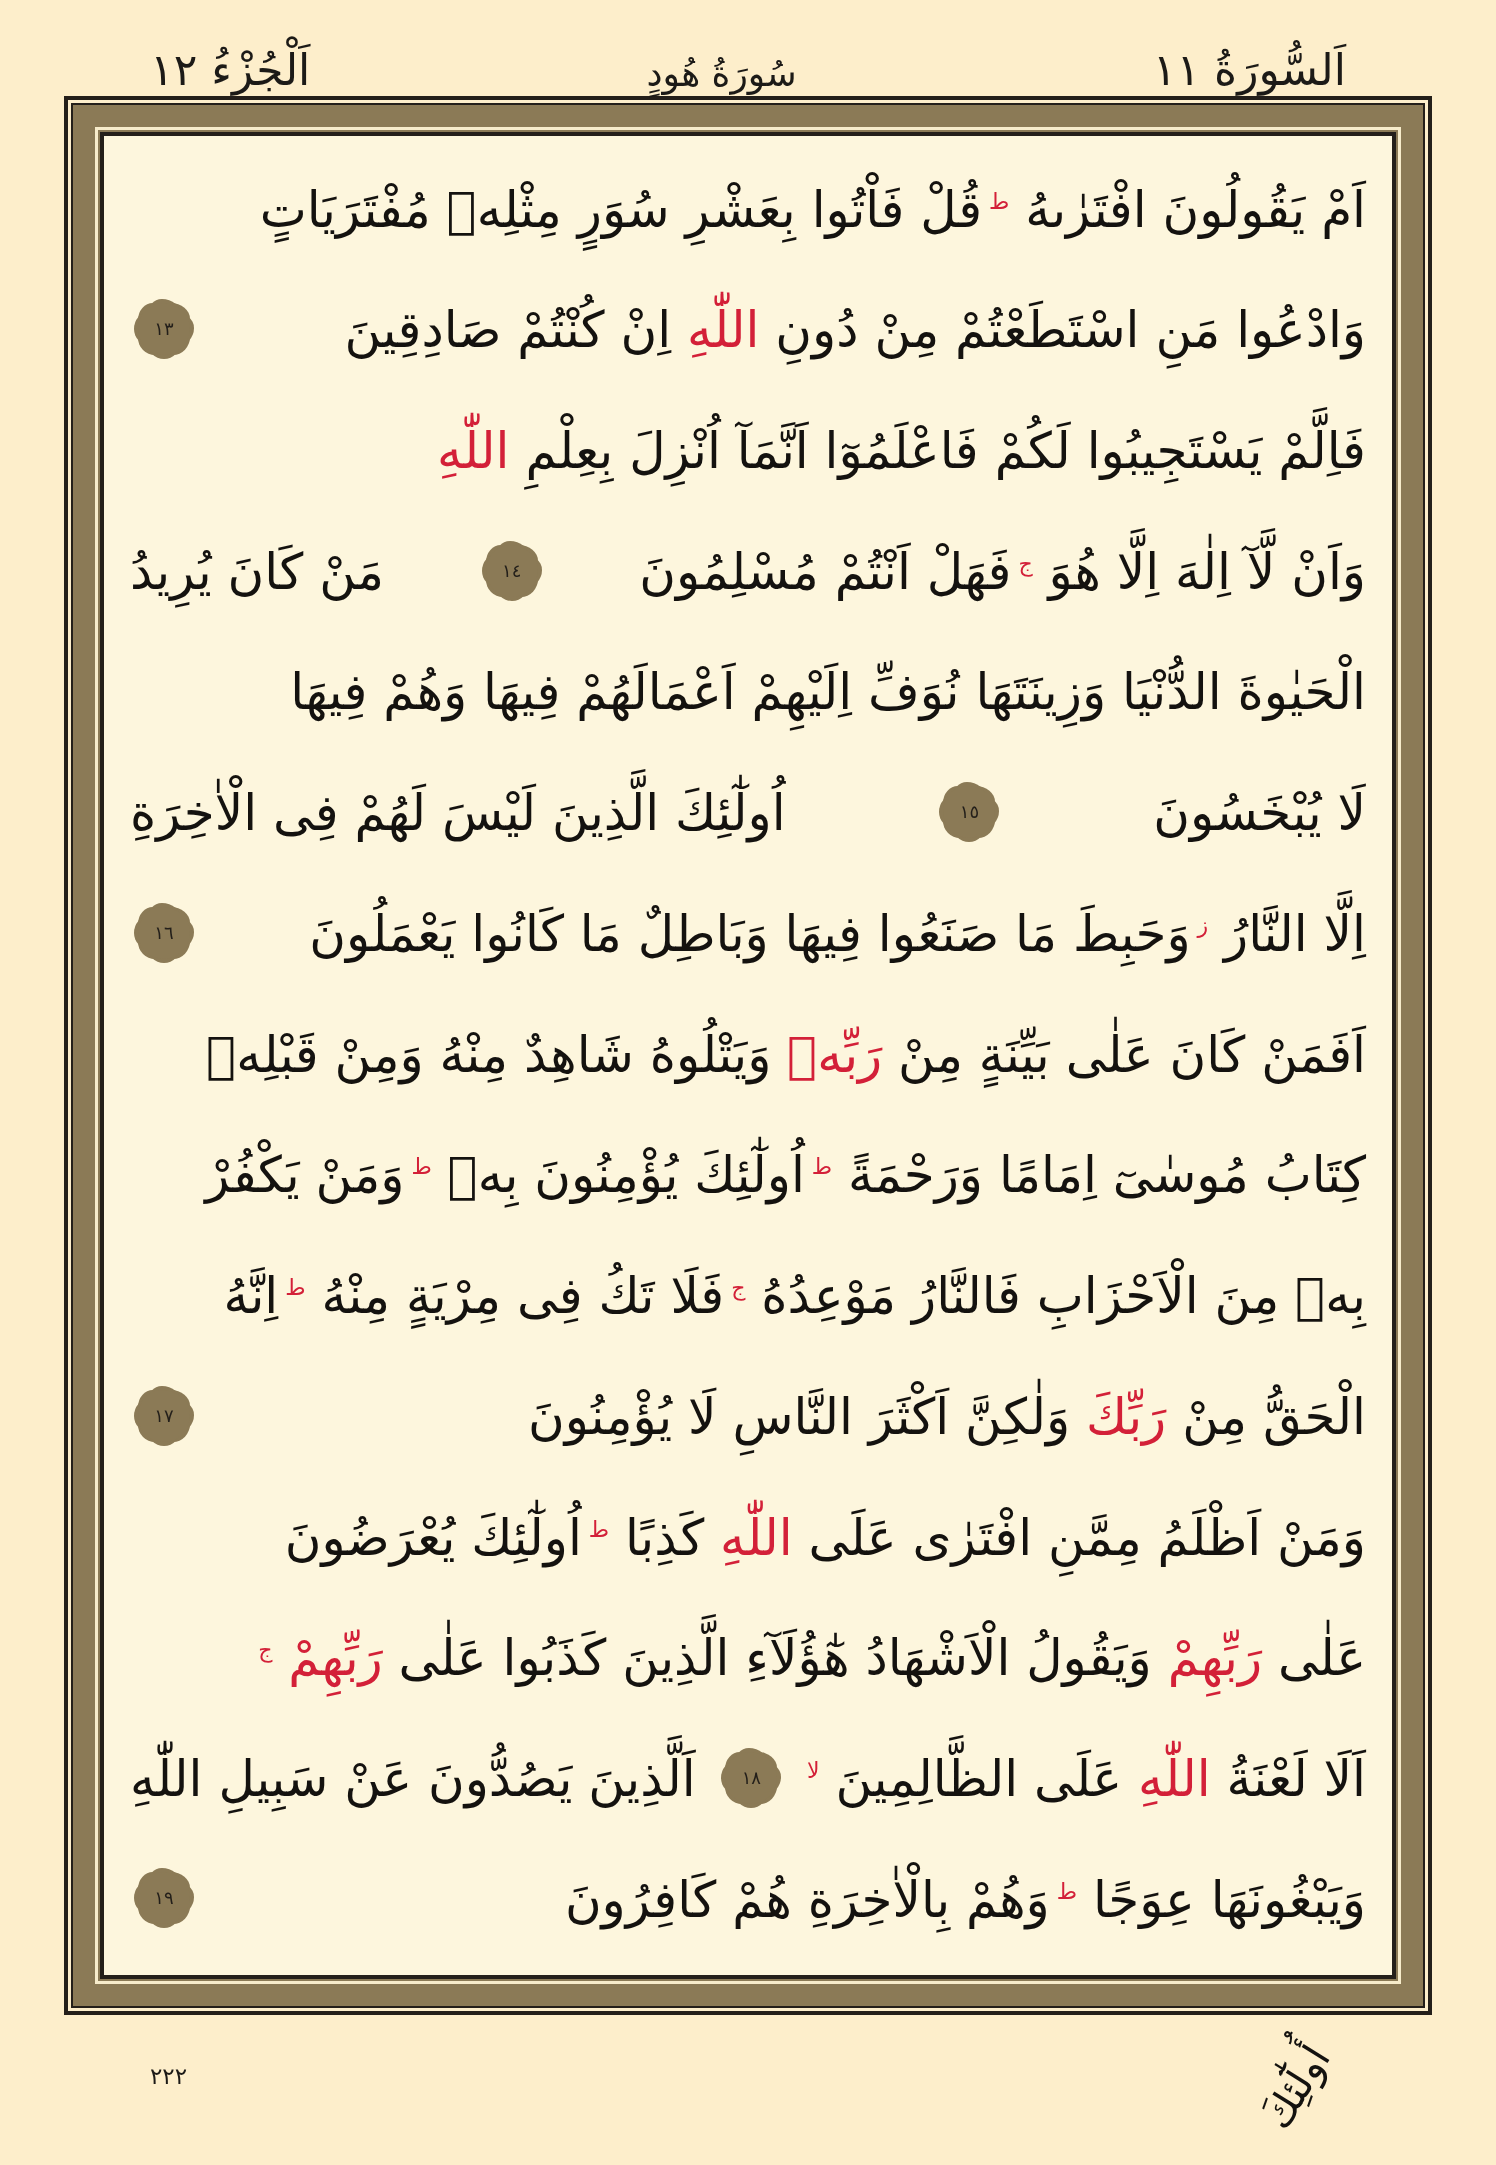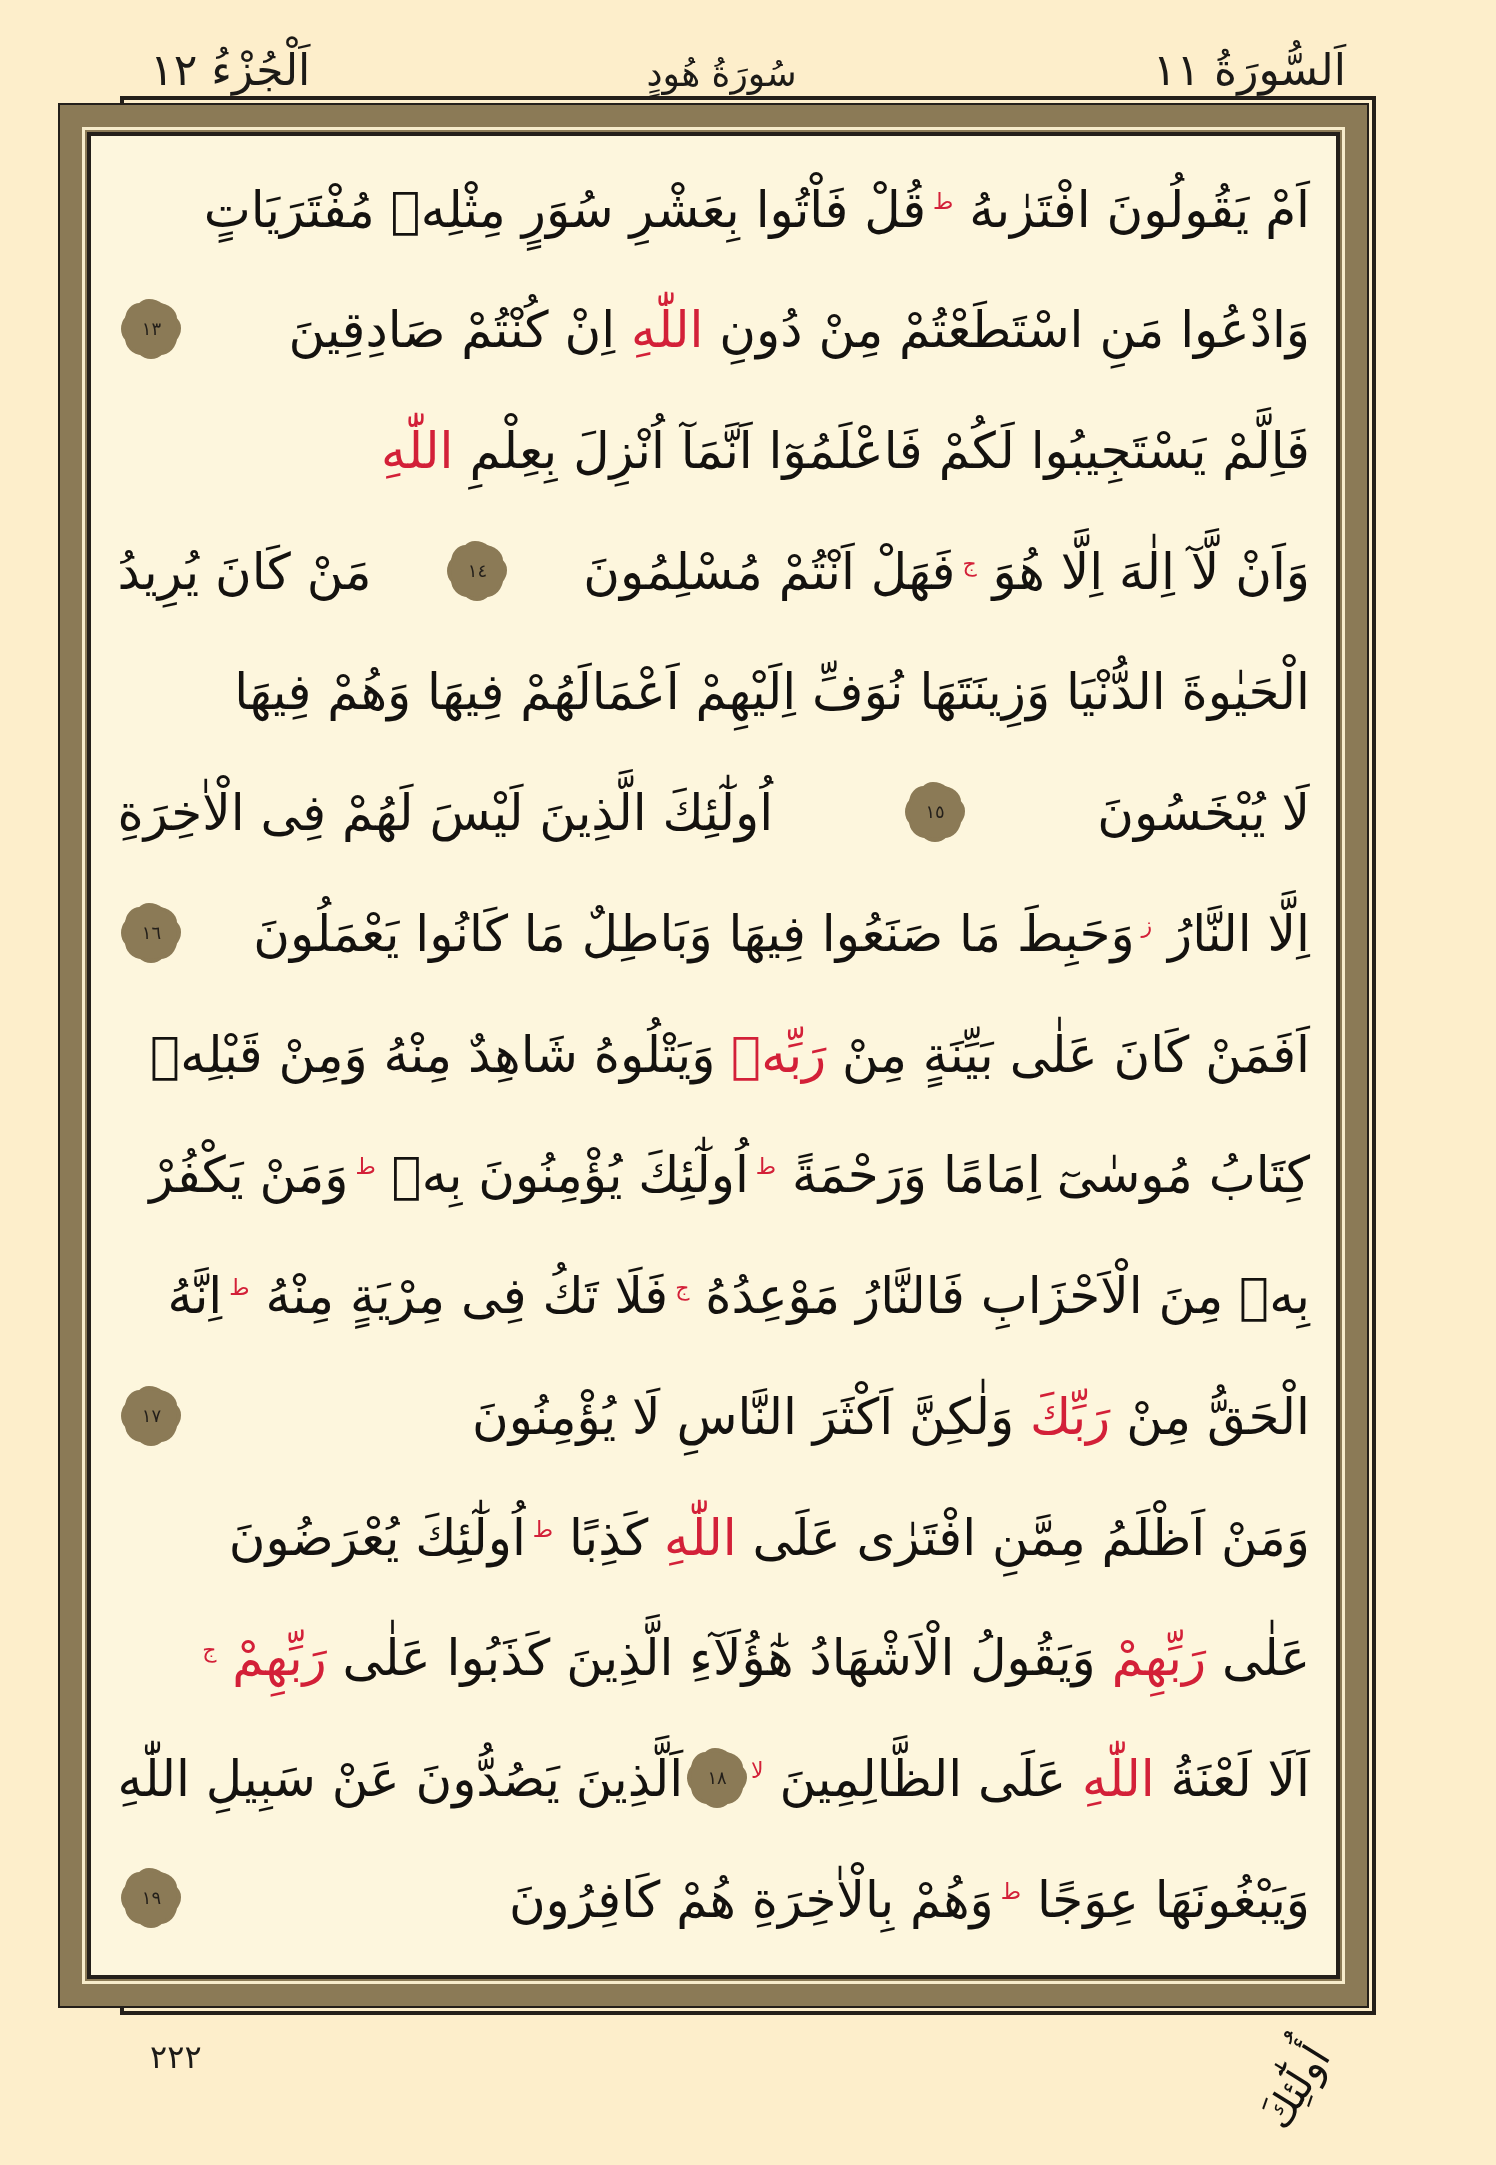--- a/index.html
+++ b/index.html
@@ -43,21 +43,21 @@
     letter-spacing: 0;
   }
   .hdr-center {
     font-size: 36px;
     position: relative;
     right: 10px;
   }
 
   
   .frame-outer {
-    margin: 0 120px;
+    margin: 0 64px;
     flex: 1 1 auto;
     border: 4px solid #241f1a;
     background: #fdeecb;
     padding: 3px;
     box-sizing: border-box;
     display: flex;
   }
   .frame-band {
     flex: 1 1 auto;
     border: 2px solid #241f1a;
@@ -144,23 +144,24 @@
     height: 150px;
     flex: 0 0 auto;
     display: flex;
     align-items: flex-start;
     justify-content: space-between;
     padding: 26px 150px 0 150px;
     box-sizing: border-box;
     direction: rtl;
   }
   .page-number {
-    font-size: 32px;
+    font-size: 23px;
     color: #1c1a17;
     line-height: 1;
+    margin-top: 24px;
   }
   .catchword {
     font-size: 40px;
     color: #14120f;
     line-height: 1;
     transform: rotate(-58deg);
     transform-origin: center;
     position: relative;
     top: 26px;
     left: -6px;

